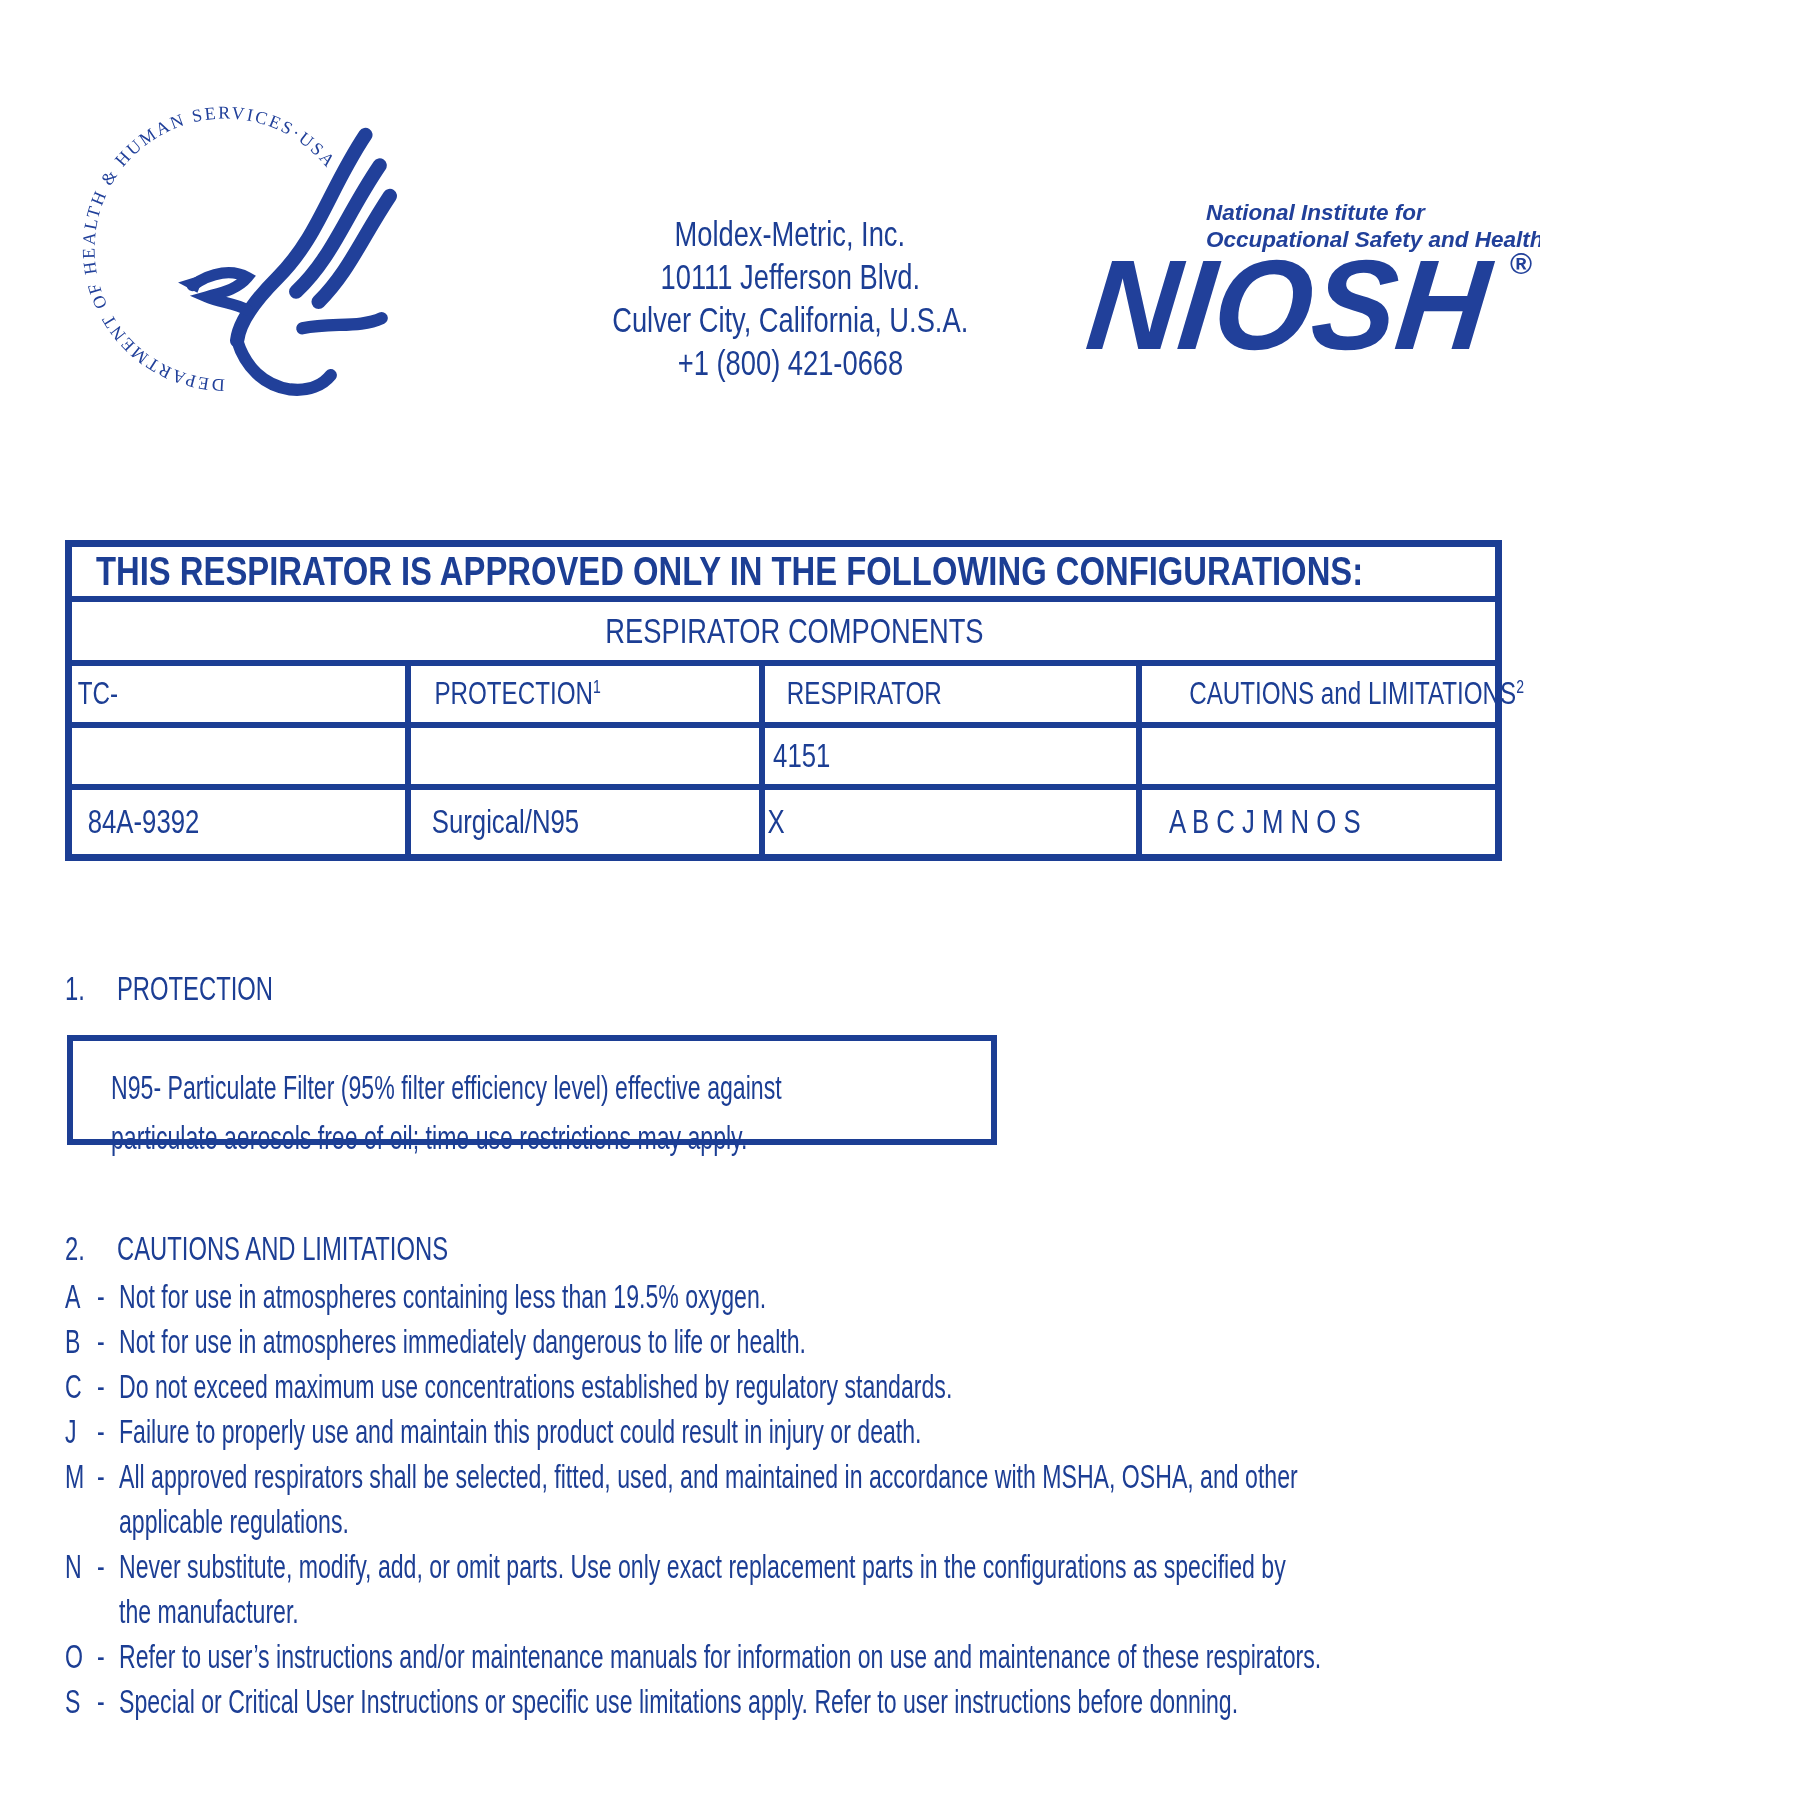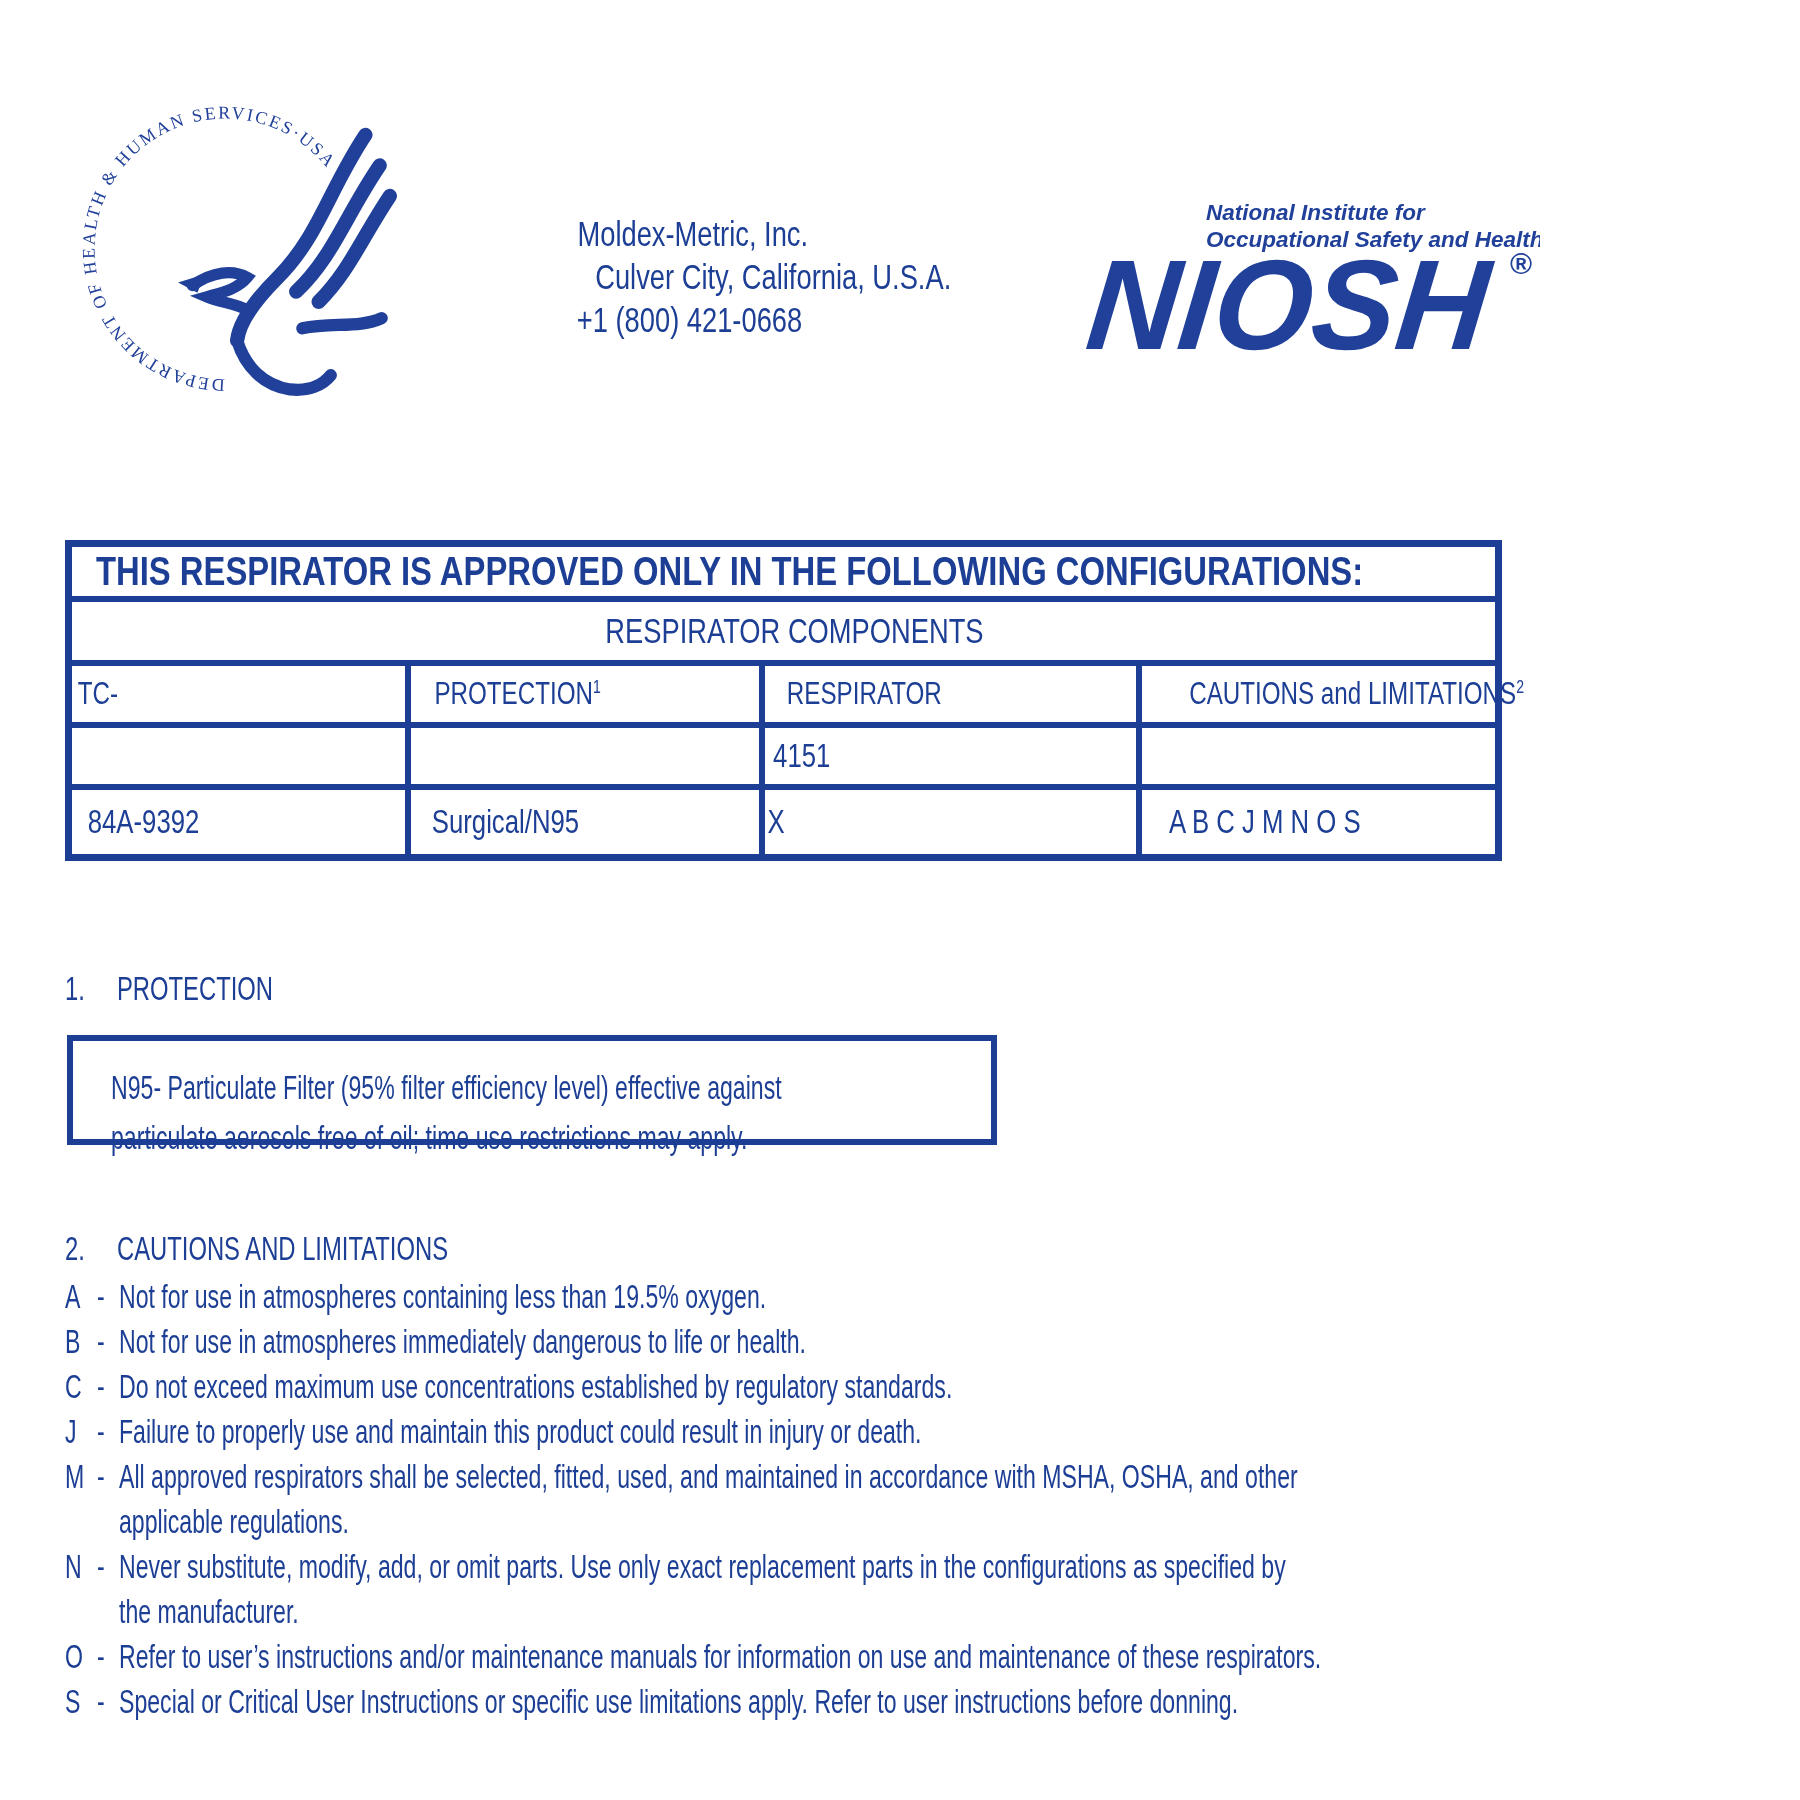--- a/index.html
+++ b/index.html
@@ -15,21 +15,21 @@
   }
 
   
   .cond{display:inline-block;transform:scaleX(0.70);transform-origin:0 50%;white-space:nowrap;}
   .cond-c{display:inline-block;transform:scaleX(0.78);transform-origin:50% 50%;white-space:nowrap;}
   .cond-b{display:inline-block;transform:scaleX(0.80);transform-origin:0 50%;white-space:nowrap;font-weight:bold;}
   sup{font-size:0.58em;vertical-align:super;line-height:0;}
 
   
   .hhs-seal{position:absolute;left:62px;top:96px;width:336px;height:316px;}
-  .address{position:absolute;left:545px;top:212px;width:490px;}
+  .address{position:absolute;left:545px;top:212px;width:490px;text-align:center;}
   .addr-line{font-size:35px;line-height:43px;}
   .niosh{position:absolute;left:1070px;top:194px;width:470px;height:180px;}
 
   
   .atable{position:absolute;left:65px;top:540px;width:1437px;border:7px solid var(--ink);background:var(--bg);}
   .t-title{height:55px;border-bottom:6px solid var(--ink);display:flex;align-items:center;padding-left:24px;font-size:41px;}
   .t-sub{height:64px;border-bottom:6px solid var(--ink);display:flex;align-items:center;justify-content:center;font-size:35px;padding-left:22px;}
   .t-grid{display:grid;grid-template-columns:23.8% 24.9% 26.5% 24.8%;}
   .t-grid + .t-grid{border-top:0;}
   #t-head{height:62px;border-bottom:6px solid var(--ink);}
@@ -76,20 +76,21 @@
         <path d="M 128 186 C 148 172 168 170 182 178 C 172 190 156 193 142 197 C 156 203 170 203 182 210" stroke-width="11"></path>
         <path d="M 236 228 C 266 222 292 228 314 218" stroke-width="12"></path>
         <path d="M 172 240 C 180 266 198 284 224 288 C 242 290 256 284 264 274" stroke-width="12"></path>
       </g>
       <path d="M 114 183 L 140 175 L 133 193 Z" fill="#21409a"></path>
     </svg>
   </div>
 
   <div class="address" id="address">
       <div class="addr-line"><span class="cond-c">Moldex-Metric, Inc.</span></div>
+      <div class="addr-line"><span class="cond-c">10111 Jefferson Blvd.</span></div>
       <div class="addr-line"><span class="cond-c">Culver City, California, U.S.A.</span></div>
       <div class="addr-line"><span class="cond-c">+1 (800) 421-0668</span></div>
     </div>
 
   <div class="niosh">
     <svg viewBox="0 0 470 180" width="470" height="180">
       <text x="136" y="26" font-size="22.5" font-weight="bold" font-style="italic" fill="#21409a">National Institute for</text>
       <text x="136" y="53" font-size="22.5" font-weight="bold" font-style="italic" fill="#21409a">Occupational Safety and Health</text>
       <text x="30" y="155" font-size="128" font-weight="bold" font-style="italic" fill="#21409a" textLength="400" lengthAdjust="spacingAndGlyphs" transform="skewX(-6)">NIOSH</text>
       <text x="440" y="80" font-size="30" font-weight="bold" fill="#21409a">®</text>

